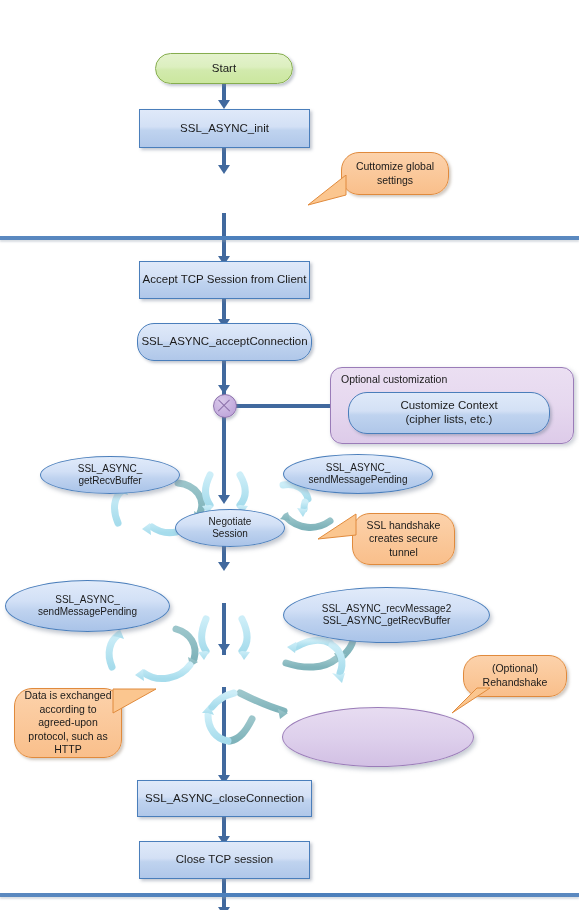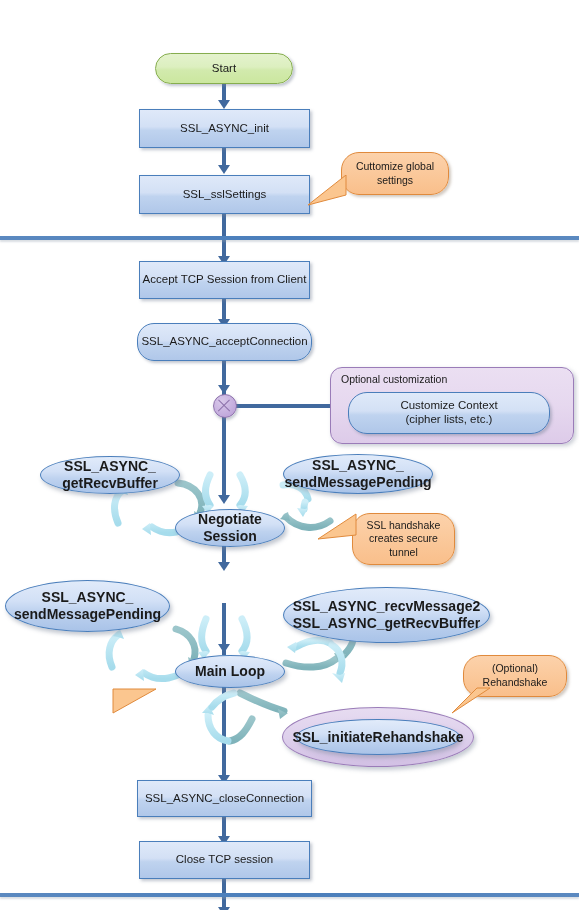--- a/index.html
+++ b/index.html
@@ -29,22 +29,21 @@
     box-shadow:2px 2px 3px rgba(120,130,150,.45);
     font-size:11.5px;
   }
 
   
   .ell{
     background:linear-gradient(180deg,#e1ebfa 0%,#d2e0f6 40%,#bed2ef 60%,#a9c3e8 100%);
     border:1px solid #4a7ebb;
     border-radius:50%;
     box-shadow:2px 3px 4px rgba(120,130,150,.45);
-    font-size:14px;
-    font-weight:bold;
+    font-size:10px;
   }
 
   
   .grp{
     position:absolute;box-sizing:border-box;
     background:linear-gradient(180deg,#ebdff2 0%,#e6d8ef 50%,#ddcbe9 100%);
     border:1px solid #9a7cb8;
     border-radius:12px;
     box-shadow:2px 2px 4px rgba(120,130,150,.4);
   }
@@ -210,23 +209,20 @@
   </svg>
 
   <div class="node term" style="left:155px;top:6px;width:138px;height:31px;">
     <span>Start</span>
   </div>
 
   <div class="node proc" style="left:139px;top:62px;width:171px;height:39px;">
     <span>SSL_ASYNC_init</span>
   </div>
 
-  <div class="node proc" style="left:139px;top:128px;width:171px;height:39px;">
-    <span>SSL_sslSettings</span>
-  </div>
 
   <div class="callout" style="left:341px;top:105px;width:108px;height:43px;">
     <span>
       <span>Cuttomize global</span><br>
       <span>settings</span>
     </span>
   </div>
   <svg style="position:absolute;left:308px;top:128px;width:40px;height:32px;">
     <path d="M38,0 L38,20 L0,30 Z" fill="#fbc68f" stroke="#e08a3c" stroke-width="1"></path>
   </svg>
@@ -291,32 +287,35 @@
     </span>
   </div>
 
   <div class="node ell" style="left:283px;top:540px;width:207px;height:56px;">
     <span>
       <span>SSL_ASYNC_recvMessage2</span><br>
       <span>SSL_ASYNC_getRecvBuffer</span>
     </span>
   </div>
 
-  <div class="node ell" style="left:175px;top:608px;width:110px;height:33px;">
-    <span>Main Loop</span>
-  </div>
-
+
+  <div class="callout" style="left:14px;top:641px;width:108px;height:70px;">
+    <span>
+      <span>Data is exchanged</span><br>
+      <span>according to</span><br>
+      <span>agreed-upon</span><br>
+      <span>protocol, such as</span><br>
+      <span>HTTP</span>
+    </span>
+  </div>
   <svg style="position:absolute;left:112px;top:640px;width:48px;height:32px;">
     <path d="M1,2 L1,26 L44,2 Z" fill="#fbc68f" stroke="#e08a3c" stroke-width="1"></path>
   </svg>
 
   <div class="grp-ell" style="left:282px;top:660px;width:192px;height:60px;"></div>
-  <div class="node ell" style="left:296px;top:672px;width:164px;height:36px;">
-    <span>SSL_initiateRehandshake</span>
-  </div>
 
   <div class="callout" style="left:463px;top:608px;width:104px;height:42px;">
     <span>
       <span>(Optional)</span><br>
       <span>Rehandshake</span>
     </span>
   </div>
   <svg style="position:absolute;left:452px;top:640px;width:40px;height:32px;">
     <path d="M38,1 L25,1 L0,26 Z" fill="#fbc68f" stroke="#e08a3c" stroke-width="1"></path>
   </svg>

